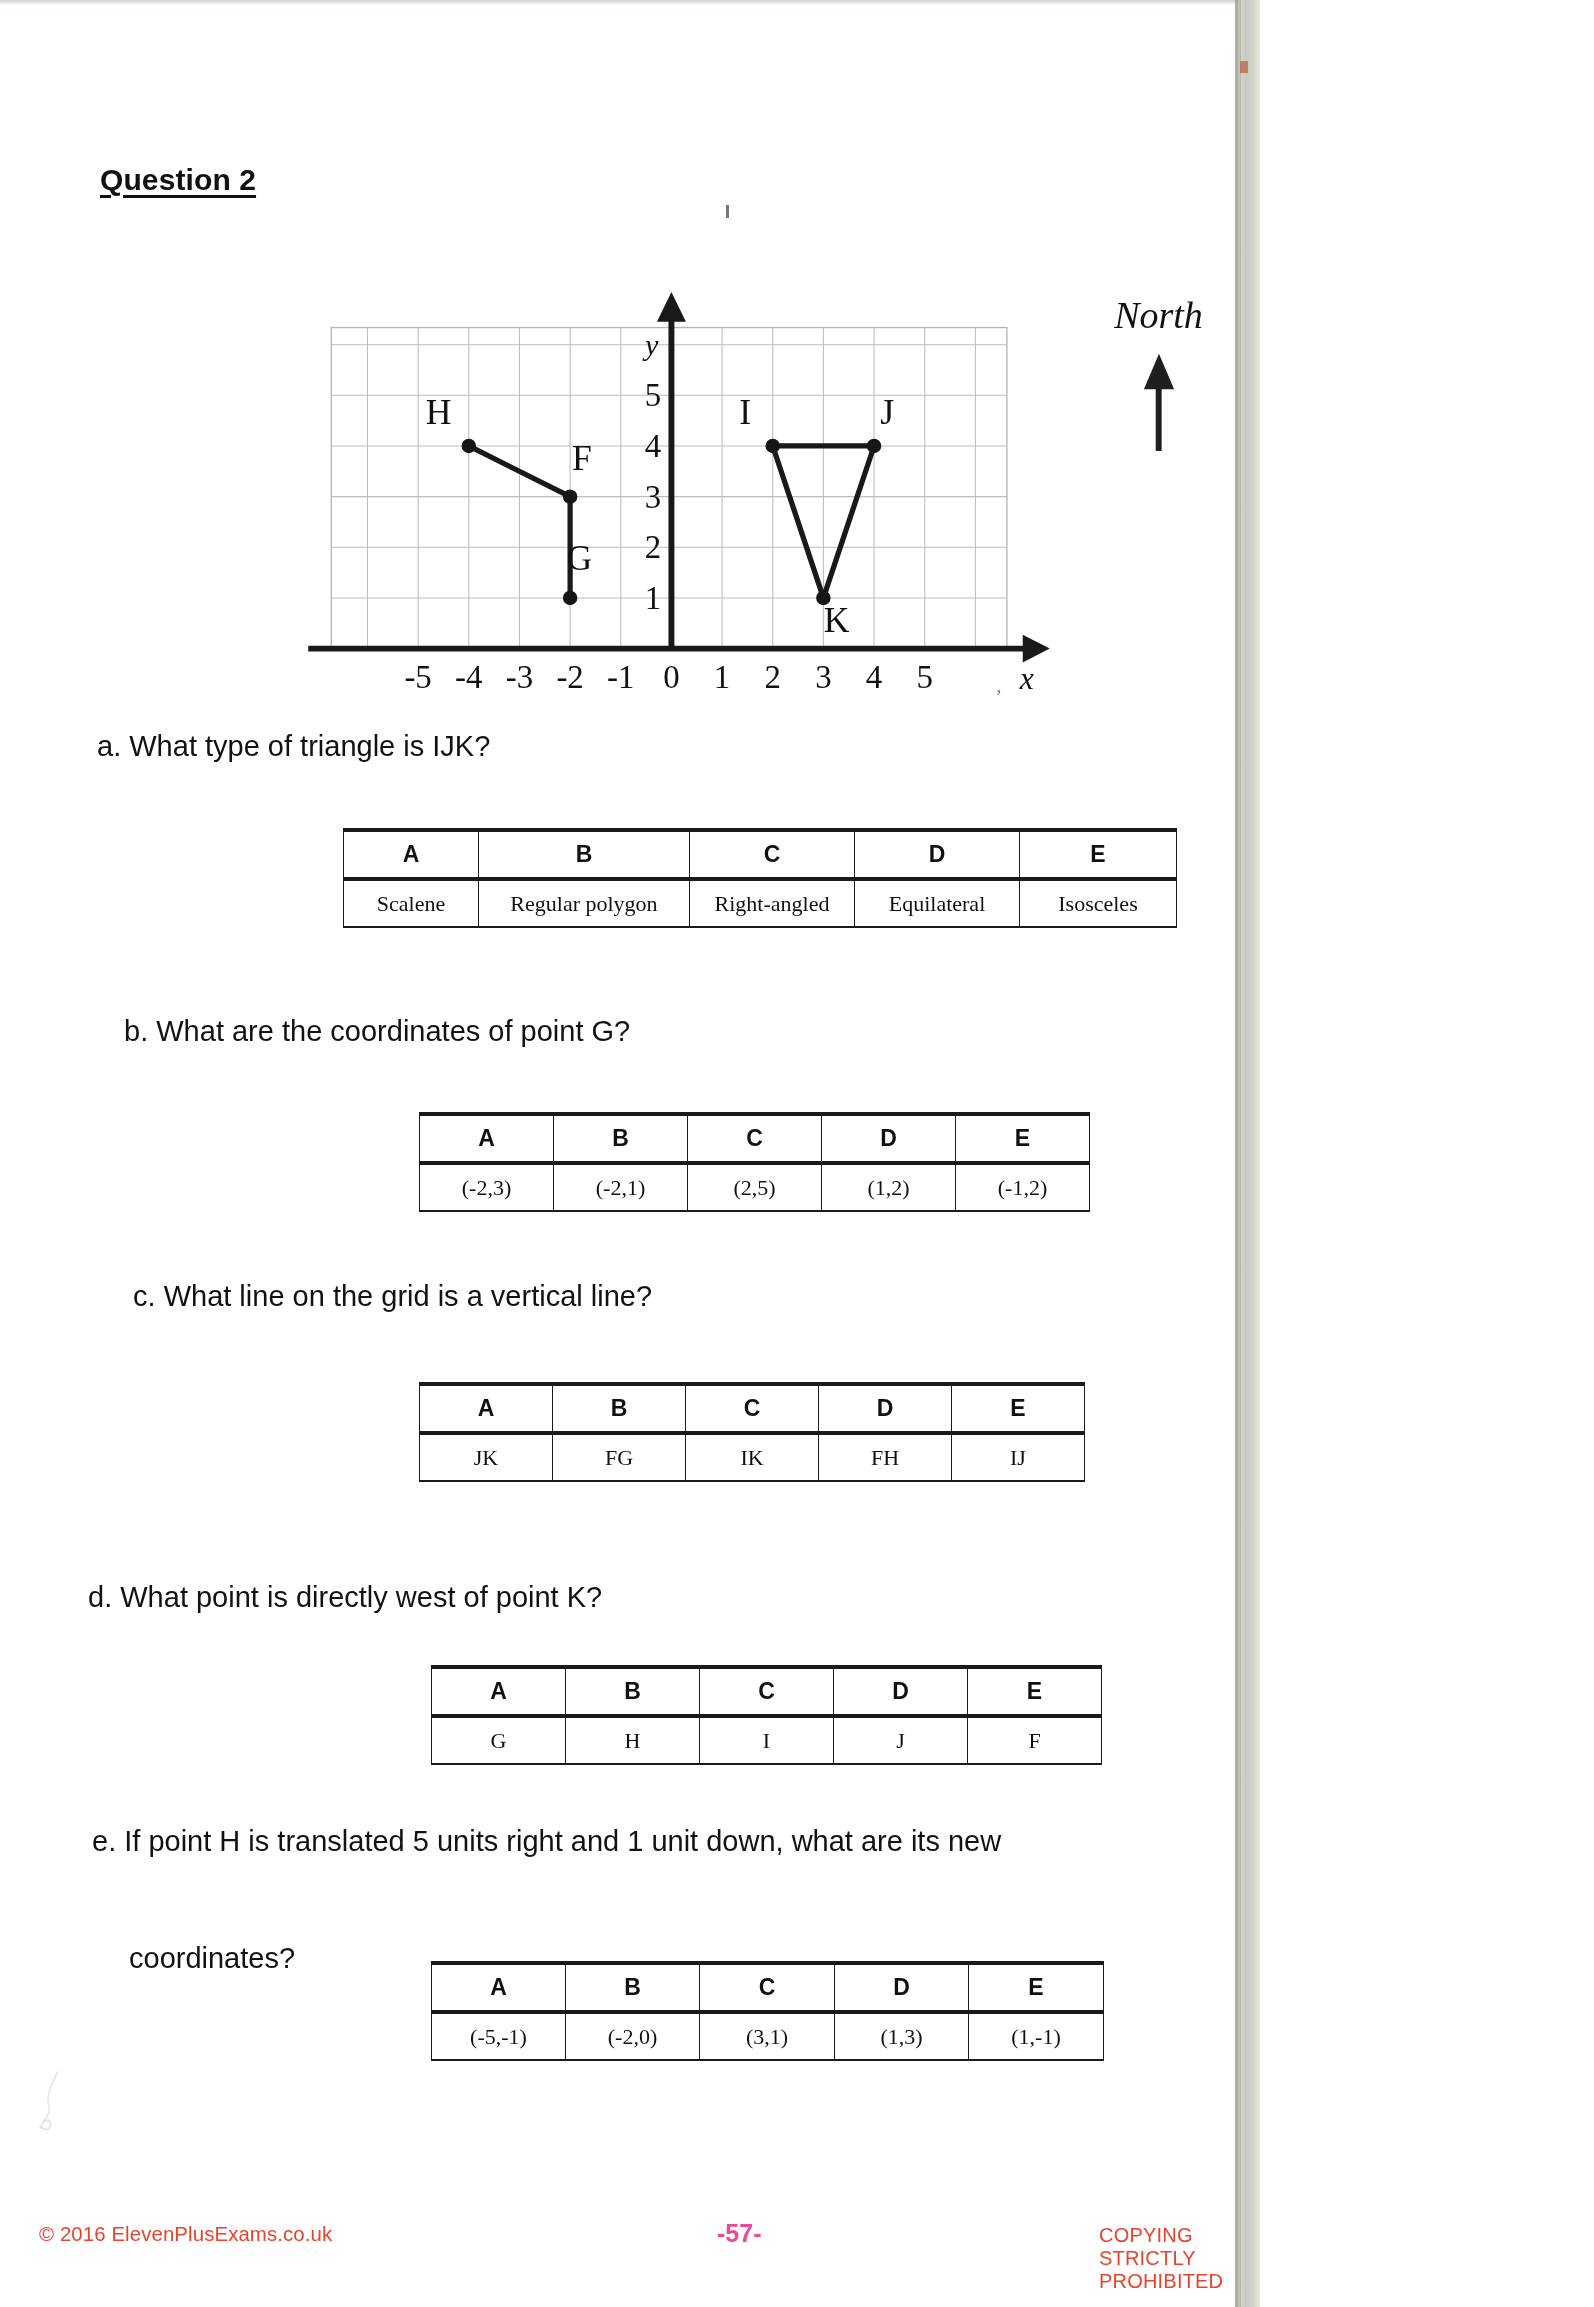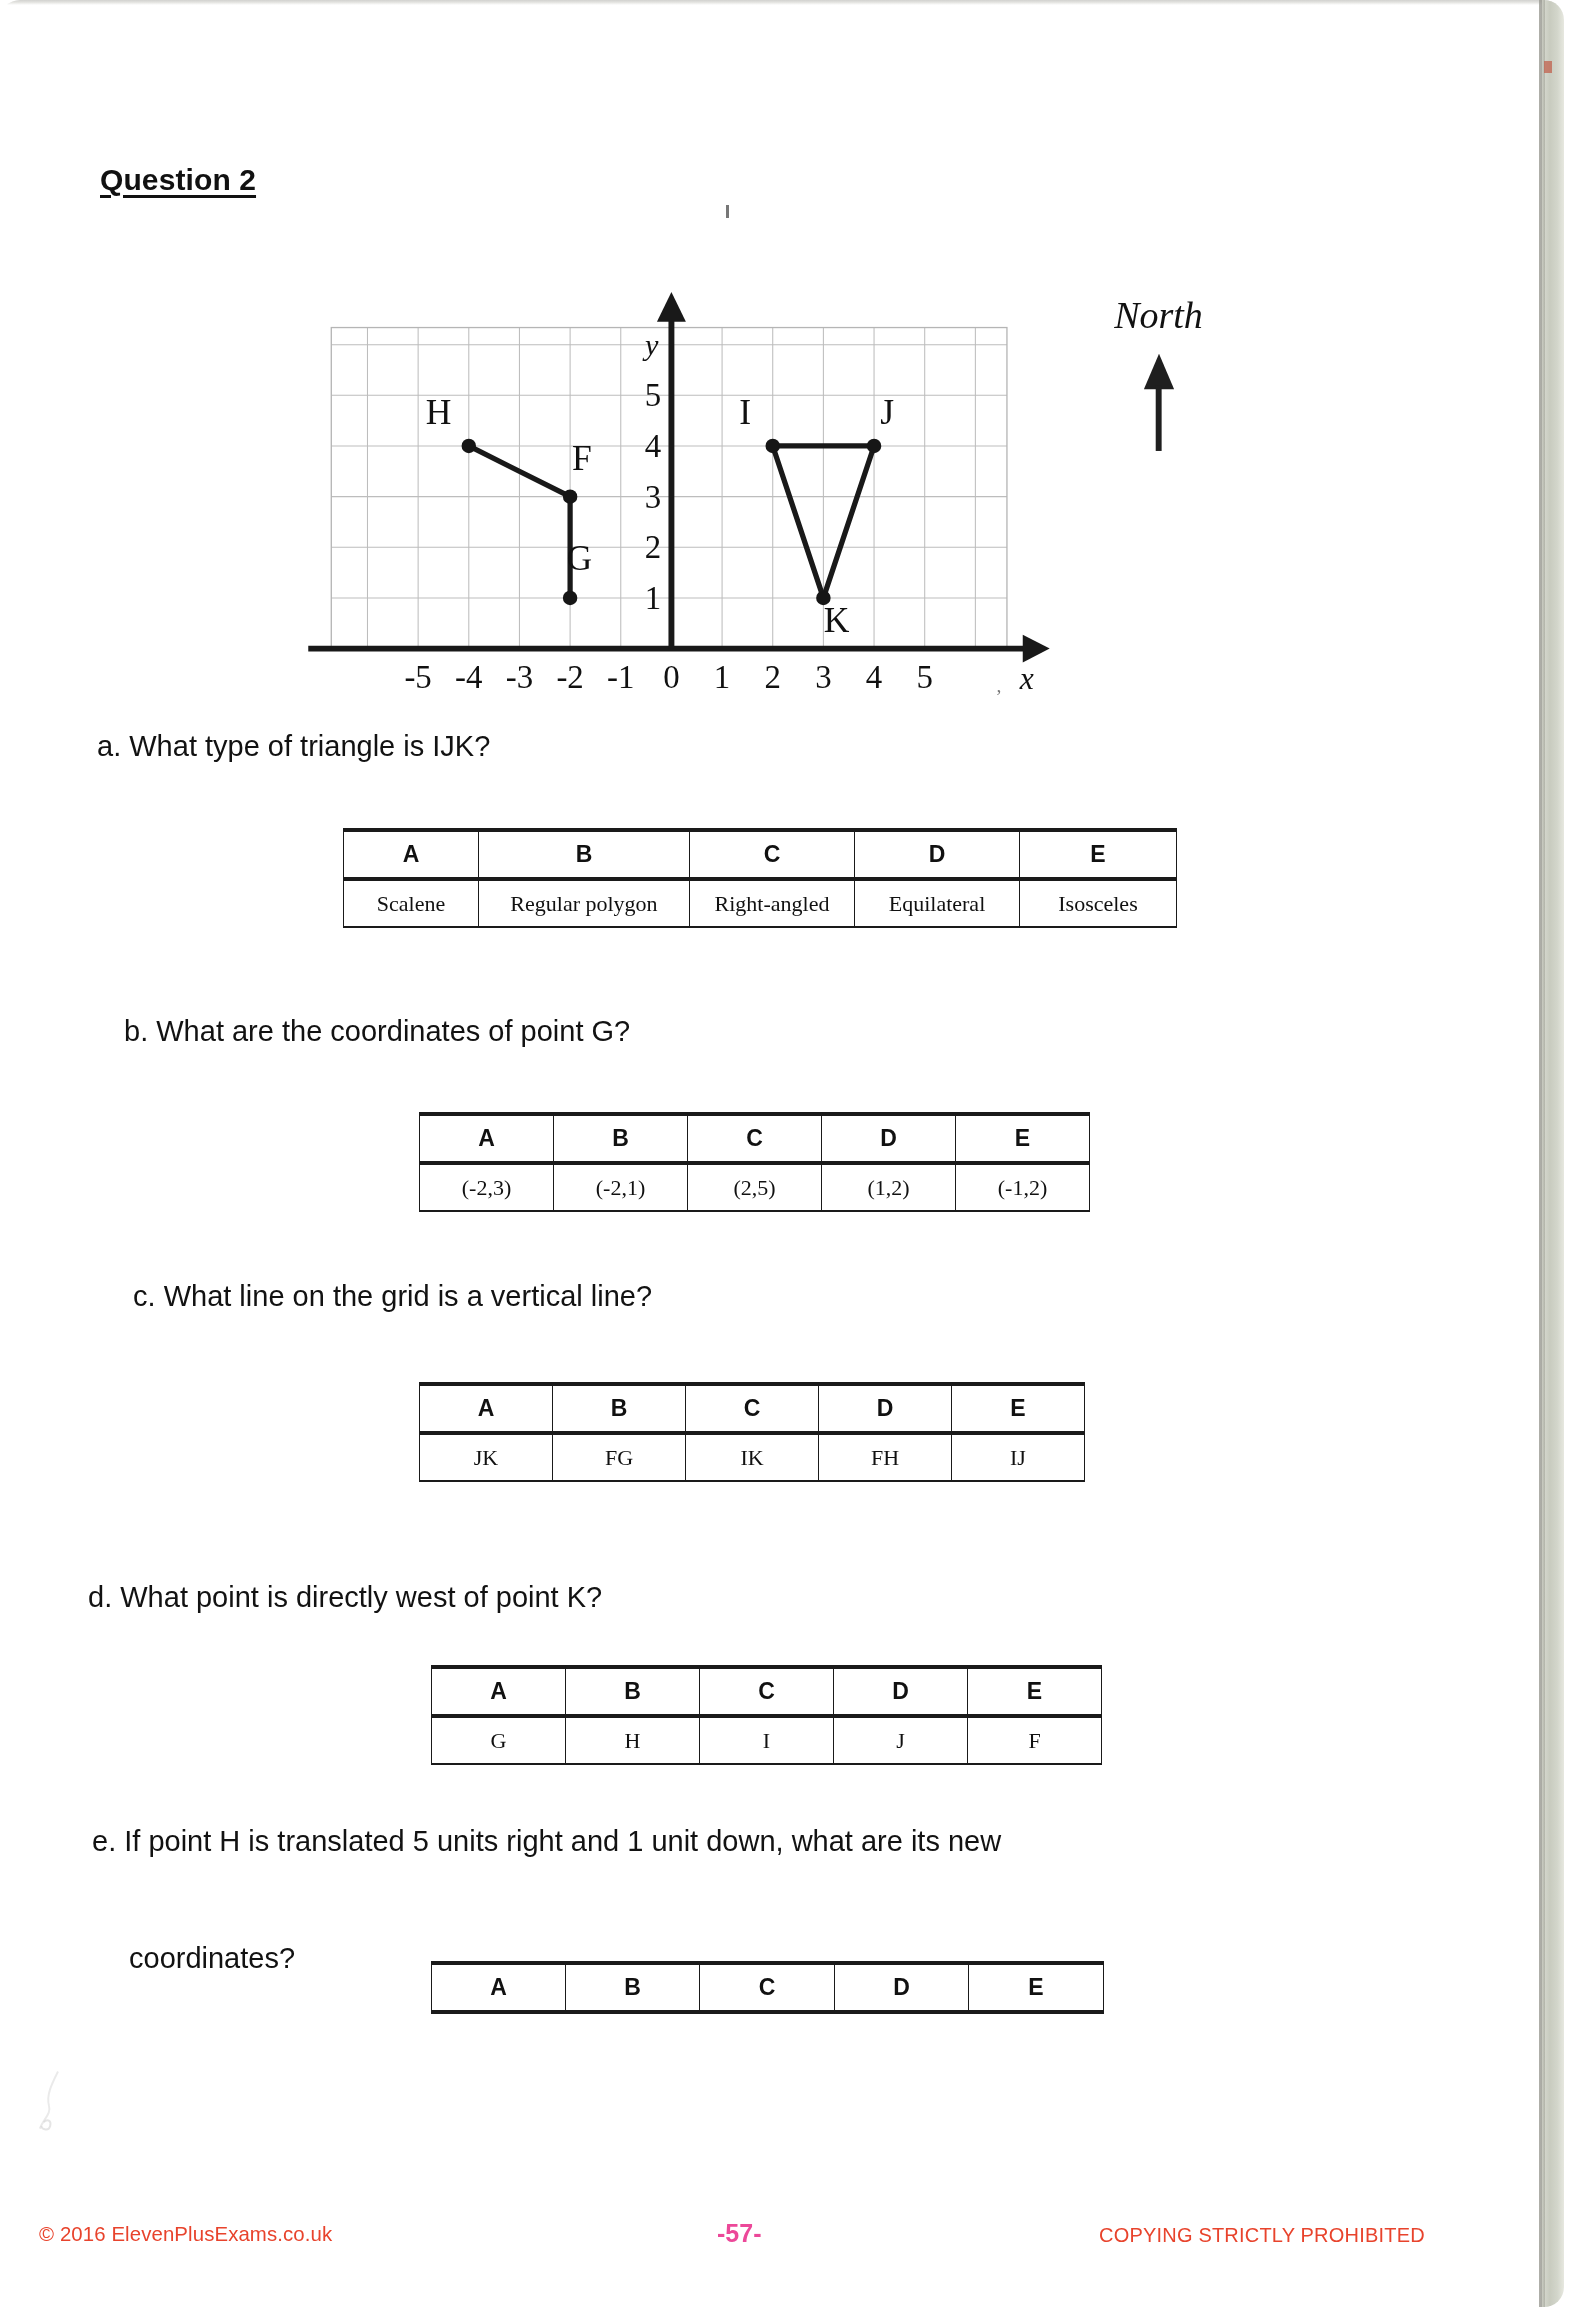--- a/index.html
+++ b/index.html
@@ -5,25 +5,24 @@
   html, body {
     margin: 0;
     padding: 0;
     background: #ffffff;
   }
   body {
     font-family: "Liberation Sans", sans-serif;
   }
   #page {
     position: relative;
-    width: 1564px;
+    width: 1260px;
     height: 2307px;
     background: #ffffff;
     overflow: hidden;
-    border-radius: 20px;
   }
 
   
   .scan-top-edge {
     position: absolute;
     left: 0; top: 0;
     width: 1594px; height: 4.6px;
     background: linear-gradient(to bottom, #c9c9c6 0%, #dededa 45%, #ffffff 100%);
     opacity: .85;
   }
@@ -393,20 +392,27 @@
           <col style="width: 135px;">
         </colgroup>
         <tbody>
           <tr class="hdr">
             <td>A</td>
             <td>B</td>
             <td>C</td>
             <td>D</td>
             <td>E</td>
           </tr>
+          <tr class="val">
+            <td>(-5,-1)</td>
+            <td>(-2,0)</td>
+            <td>(3,1)</td>
+            <td>(1,3)</td>
+            <td>(1,-1)</td>
+          </tr>
         </tbody>
       </table>
     </div>
 
   <div class="footer-copyright">© 2016 ElevenPlusExams.co.uk</div>
   <div class="footer-page">-57-</div>
   <div class="footer-notice">COPYING STRICTLY PROHIBITED</div>
 
 </div>
 

